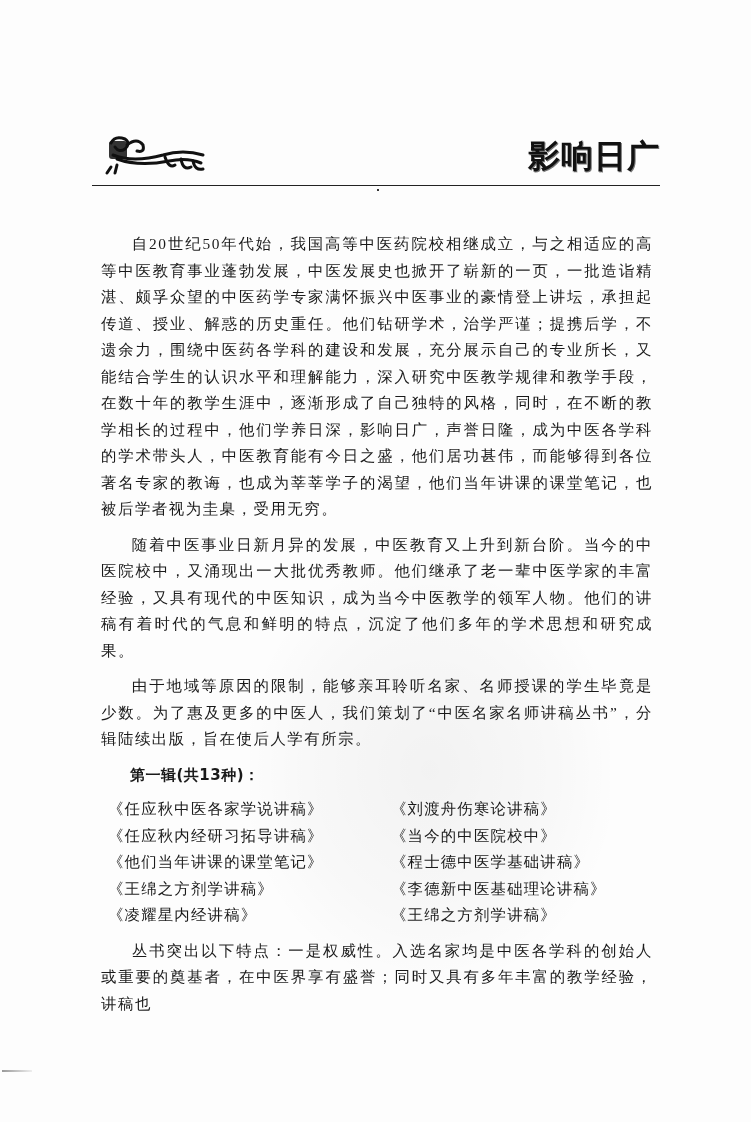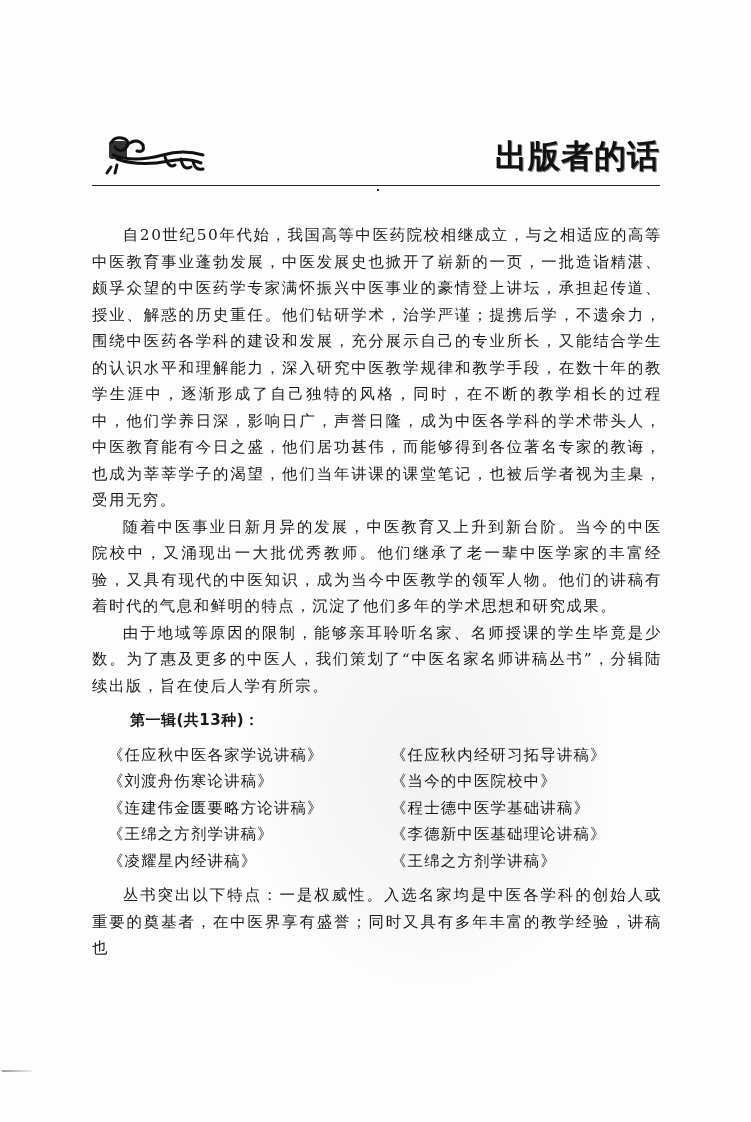--- a/index.html
+++ b/index.html
@@ -24,21 +24,21 @@
     font-size: 32px; font-weight: bold; letter-spacing: 1px;
     color: #111;
     text-shadow: 1px 1px 0 #777;
   }
   .rule { position: absolute; left: 92px; top: 185px; width: 568px; height: 1px; background: #222; }
   .rule-dot { position: absolute; left: 377px; top: 189px; width: 2px; height: 2px; background: #333; }
   .content {
     position: absolute; left: 92px; top: 222px; width: 570px;
     font-size: 15.4px; line-height: 26.5px;
   }
-  .para { margin: 0; text-indent: 2em; text-align: justify; letter-spacing: 1.55px; }
+  .para { margin: 9px; text-indent: 2em; text-align: justify; letter-spacing: 1.55px; font-family: Liberation Serif, serif; }
   .series-heading {
     margin: 8px; padding-left: 2em;
     font-family: "DejaVu Sans", "Liberation Sans", sans-serif;
     font-weight: bold; font-size: 15px; letter-spacing: 0.5px;
   }
   .book-list {
     display: grid; grid-template-columns: 283px 287px;
     margin: 8px; padding: 0 0 0 8px; list-style: none;
   }
   .book-list li { letter-spacing: 1.2px; white-space: nowrap; }
@@ -54,36 +54,36 @@
     <g fill="none" stroke="#111" stroke-width="3" stroke-linecap="round">
       <path d="M8 10 Q12 2 22 6 Q28 10 22 16 Q16 20 12 14"></path>
       <path d="M24 12 Q34 4 40 12 Q42 20 34 18"></path>
       <path d="M10 22 Q30 30 60 22 Q80 16 100 22"></path>
       <path d="M14 26 Q36 34 66 28 Q84 24 98 30"></path>
       <path d="M8 34 L4 40 M14 32 L12 40"></path>
       <path d="M62 24 Q66 36 72 32 M78 26 Q80 38 88 34 M90 28 Q92 38 100 36"></path>
     </g>
     <rect x="6" y="8" width="18" height="18" fill="#111" opacity="0.85" rx="3"></rect>
   </svg>
-  <div class="title">出版者的话</div>
+  <div class="title">影响日广</div>
 </div>
 <div class="rule"></div>
 <div class="rule-dot"></div>
 
 <div class="content">
   <p class="para">自20世纪50年代始，我国高等中医药院校相继成立，与之相适应的高等中医教育事业蓬勃发展，中医发展史也掀开了崭新的一页，一批造诣精湛、颇孚众望的中医药学专家满怀振兴中医事业的豪情登上讲坛，承担起传道、授业、解惑的历史重任。他们钻研学术，治学严谨；提携后学，不遗余力，围绕中医药各学科的建设和发展，充分展示自己的专业所长，又能结合学生的认识水平和理解能力，深入研究中医教学规律和教学手段，在数十年的教学生涯中，逐渐形成了自己独特的风格，同时，在不断的教学相长的过程中，他们学养日深，影响日广，声誉日隆，成为中医各学科的学术带头人，中医教育能有今日之盛，他们居功甚伟，而能够得到各位著名专家的教诲，也成为莘莘学子的渴望，他们当年讲课的课堂笔记，也被后学者视为圭臬，受用无穷。</p>
   <p class="para">随着中医事业日新月异的发展，中医教育又上升到新台阶。当今的中医院校中，又涌现出一大批优秀教师。他们继承了老一辈中医学家的丰富经验，又具有现代的中医知识，成为当今中医教学的领军人物。他们的讲稿有着时代的气息和鲜明的特点，沉淀了他们多年的学术思想和研究成果。</p>
   <p class="para">由于地域等原因的限制，能够亲耳聆听名家、名师授课的学生毕竟是少数。为了惠及更多的中医人，我们策划了“中医名家名师讲稿丛书”，分辑陆续出版，旨在使后人学有所宗。</p>
   <p class="series-heading">第一辑(共13种)：</p>
   <ul class="book-list">
     <li>《任应秋中医各家学说讲稿》</li>
+    <li>《刘渡舟伤寒论讲稿》</li>
     <li>《任应秋内经研习拓导讲稿》</li>
-    <li>《刘渡舟伤寒论讲稿》</li>
     <li>《当今的中医院校中》</li>
-    <li>《连建伟金匮要略方论讲稿》</li>
+    <li>《他们当年讲课的课堂笔记》</li>
     <li>《程士德中医学基础讲稿》</li>
     <li>《王绵之方剂学讲稿》</li>
     <li>《李德新中医基础理论讲稿》</li>
     <li>《凌耀星内经讲稿》</li>
     <li>《王绵之方剂学讲稿》</li>
   </ul>
   <p class="para">丛书突出以下特点：一是权威性。入选名家均是中医各学科的创始人或重要的奠基者，在中医界享有盛誉；同时又具有多年丰富的教学经验，讲稿也</p>
 </div>
 
 <div class="scan-mark"></div>

